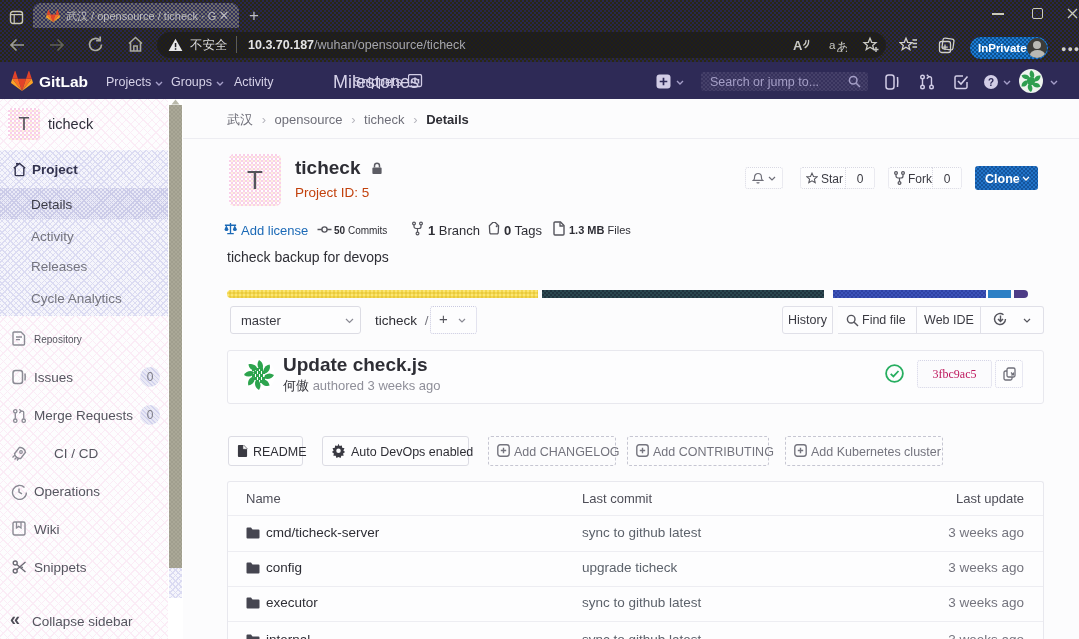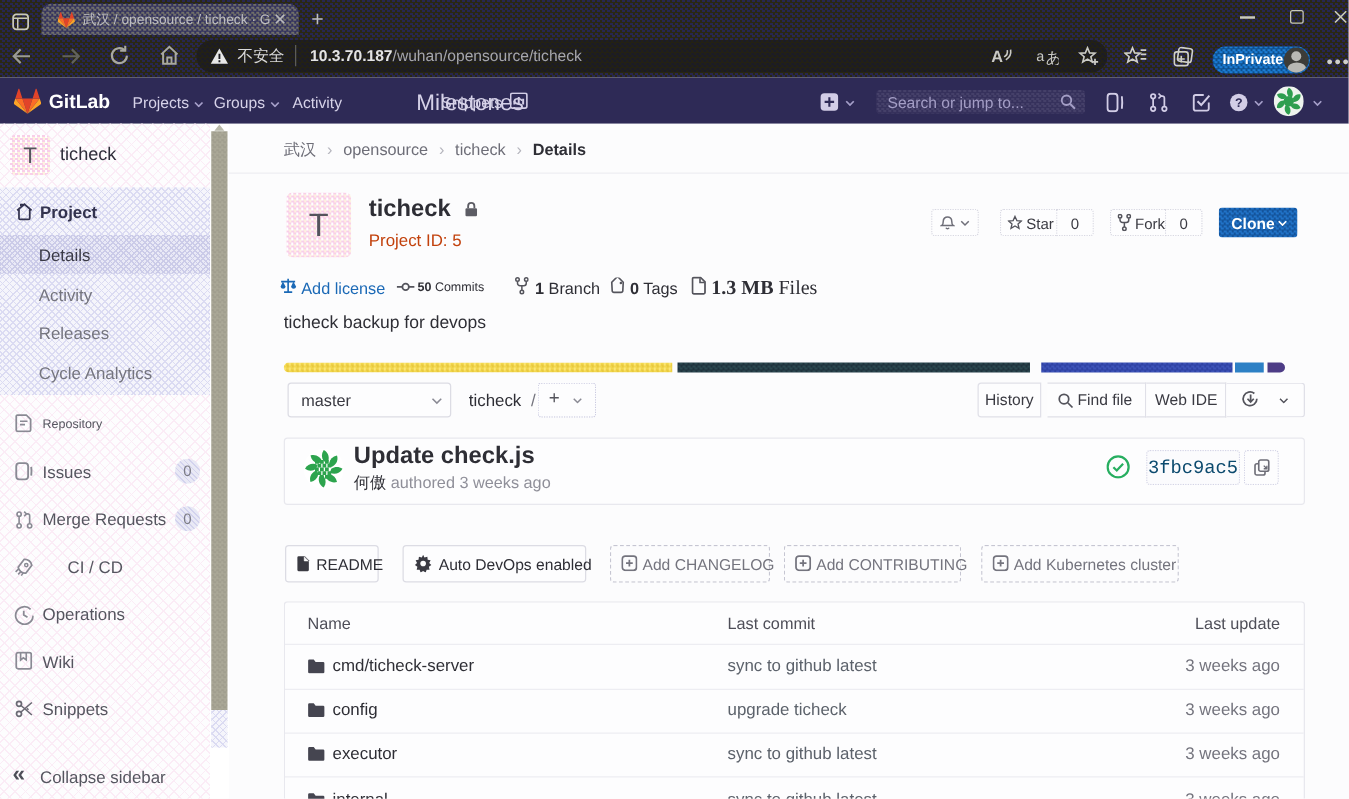--- a/index.html
+++ b/index.html
@@ -332,21 +332,21 @@
   <div class="abs" style="left:428px;top:223px;font-size:13px;line-height:15px;color:#2e2e35;"><b>1</b> Branch</div>
   <svg class="abs" style="left:487px;top:222px;" width="14" height="14" viewBox="0 0 14 14">
     <path d="M1.5 6.5 L6 1.5 H12.5 V8 L7.5 12.5 a1.4 1.4 0 0 1 -2 0 L1.5 8.5 a1.4 1.4 0 0 1 0 -2 Z" fill="none" stroke="#54545c" stroke-width="1.3" transform="rotate(-45 7 7)"></path>
     <circle cx="9.7" cy="4.3" r="1" fill="#54545c"></circle>
   </svg>
   <div class="abs" style="left:504px;top:223px;font-size:13px;line-height:15px;color:#2e2e35;"><b>0</b> Tags</div>
   <svg class="abs" style="left:553px;top:221px;" width="12" height="15" viewBox="0 0 12 15">
     <path d="M1 2 a1 1 0 0 1 1 -1 H7.5 L11 4.5 V13 a1 1 0 0 1 -1 1 H2 a1 1 0 0 1 -1 -1 Z" fill="none" stroke="#54545c" stroke-width="1.4"></path>
     <path d="M7 1.5 V5 H10.5" fill="none" stroke="#54545c" stroke-width="1.3"></path>
   </svg>
-  <div class="abs" style="left:569px;top:223px;font-size:16px;line-height:15px;color:#2e2e35;font-family:Liberation Serif, serif;"><b>1.3 MB</b> Files</div>
+  <div class="abs" style="left:569px;top:223px;font-size:11px;line-height:15px;color:#2e2e35;"><b>1.3 MB</b> Files</div>
 
   <div class="abs" style="left:227px;top:249px;font-size:14px;line-height:17px;color:#2e2e35;">ticheck backup for devops</div>
 
   <div class="abs" style="left:227px;top:290px;width:311px;height:8px;border-radius:4px 0 0 4px;background:conic-gradient(#f2d74e 25%, #e9c93e 0 50%, #f2d74e 0 75%, #fbe575 0);background-size:4px 4px;"></div>
   <div class="abs" style="left:542px;top:290px;width:282px;height:8px;background:conic-gradient(#2b4850 25%, #20333e 0 50%, #2b4850 0 75%, #20333e 0);background-size:4px 4px;"></div>
   <div class="abs" style="left:833px;top:290px;width:153px;height:8px;background:conic-gradient(#3d53b8 25%, #2f42a4 0 50%, #3d53b8 0 75%, #2f42a4 0);background-size:4px 4px;"></div>
   <div class="abs" style="left:988px;top:290px;width:23px;height:8px;background:#2d80c5;"></div>
   <div class="abs" style="left:1014px;top:290px;width:14px;height:8px;border-radius:0 4px 4px 0;background:#4d3c86;"></div>
 
   <div class="abs" style="left:230px;top:306px;width:131px;height:28px;border:1px solid #dcdce4;border-radius:3px;background:#fdfdfe;"></div>
@@ -415,21 +415,21 @@
       </g>
     </g>
   </svg>
   <div class="abs" style="left:283px;top:357px;font-size:19px;line-height:16px;color:#2e2e35;font-weight:700;">Update check.js</div>
   <div class="abs" style="left:283px;top:378px;font-size:13px;line-height:16px;color:#2e2e35;">何傲 <span style="color:#8f8f99;">authored 3 weeks ago</span></div>
   <svg class="abs" style="left:885px;top:364px;" width="19" height="19" viewBox="0 0 19 19">
     <circle cx="9.5" cy="9.5" r="8.4" fill="none" stroke="#27ae60" stroke-width="1.8"></circle>
     <path d="M5.7 9.8 L8.4 12.4 L13.5 7" fill="none" stroke="#27ae60" stroke-width="1.8"></path>
   </svg>
   <div class="abs" style="left:917px;top:360px;width:75px;height:28px;border:1px dotted #d4d4e6;border-radius:3px;background:#fbfbfd;"></div>
-  <div class="abs" style="left:917px;top:367px;width:75px;text-align:center;font-family:Liberation Mono, monospace;font-size:15px;line-height:15px;color:#0c4a6e;">3fbc9ac5</div>
+  <div class="abs" style="left:917px;top:367px;width:75px;text-align:center;font-family:Liberation Serif, serif;font-size:12px;line-height:15px;color:#be185d;">3fbc9ac5</div>
   <div class="abs" style="left:995px;top:360px;width:28px;height:28px;border:1px dotted #d4d4e6;border-radius:3px;background:#fdfdfe;"></div>
   <svg class="abs" style="left:1003px;top:367px;" width="13" height="14" viewBox="0 0 13 14">
     <rect x="4" y="1" width="8" height="9" rx="1.5" fill="none" stroke="#6e6e78" stroke-width="1.3"></rect>
     <path d="M9 10 V11.5 a1.5 1.5 0 0 1 -1.5 1.5 H2.5 A1.5 1.5 0 0 1 1 11.5 V5.5 A1.5 1.5 0 0 1 2.5 4 H4" fill="none" stroke="#6e6e78" stroke-width="1.3"></path>
     <path d="M8 5.5 L10.5 8 M10.5 5.5 V8 H8" fill="none" stroke="#6e6e78" stroke-width="1.1"></path>
   </svg>
 
   <div class="abs" style="left:228px;top:436px;width:75px;height:30px;border:1px solid #dcdce4;border-radius:3px;background:#fdfdfe;"></div>
   <svg class="abs" style="left:237px;top:444px;" width="11" height="14" viewBox="0 0 12 15">
     <path d="M1 2 a1 1 0 0 1 1 -1 H7.5 L11 4.5 V13 a1 1 0 0 1 -1 1 H2 a1 1 0 0 1 -1 -1 Z" fill="#3a3a42"></path>

